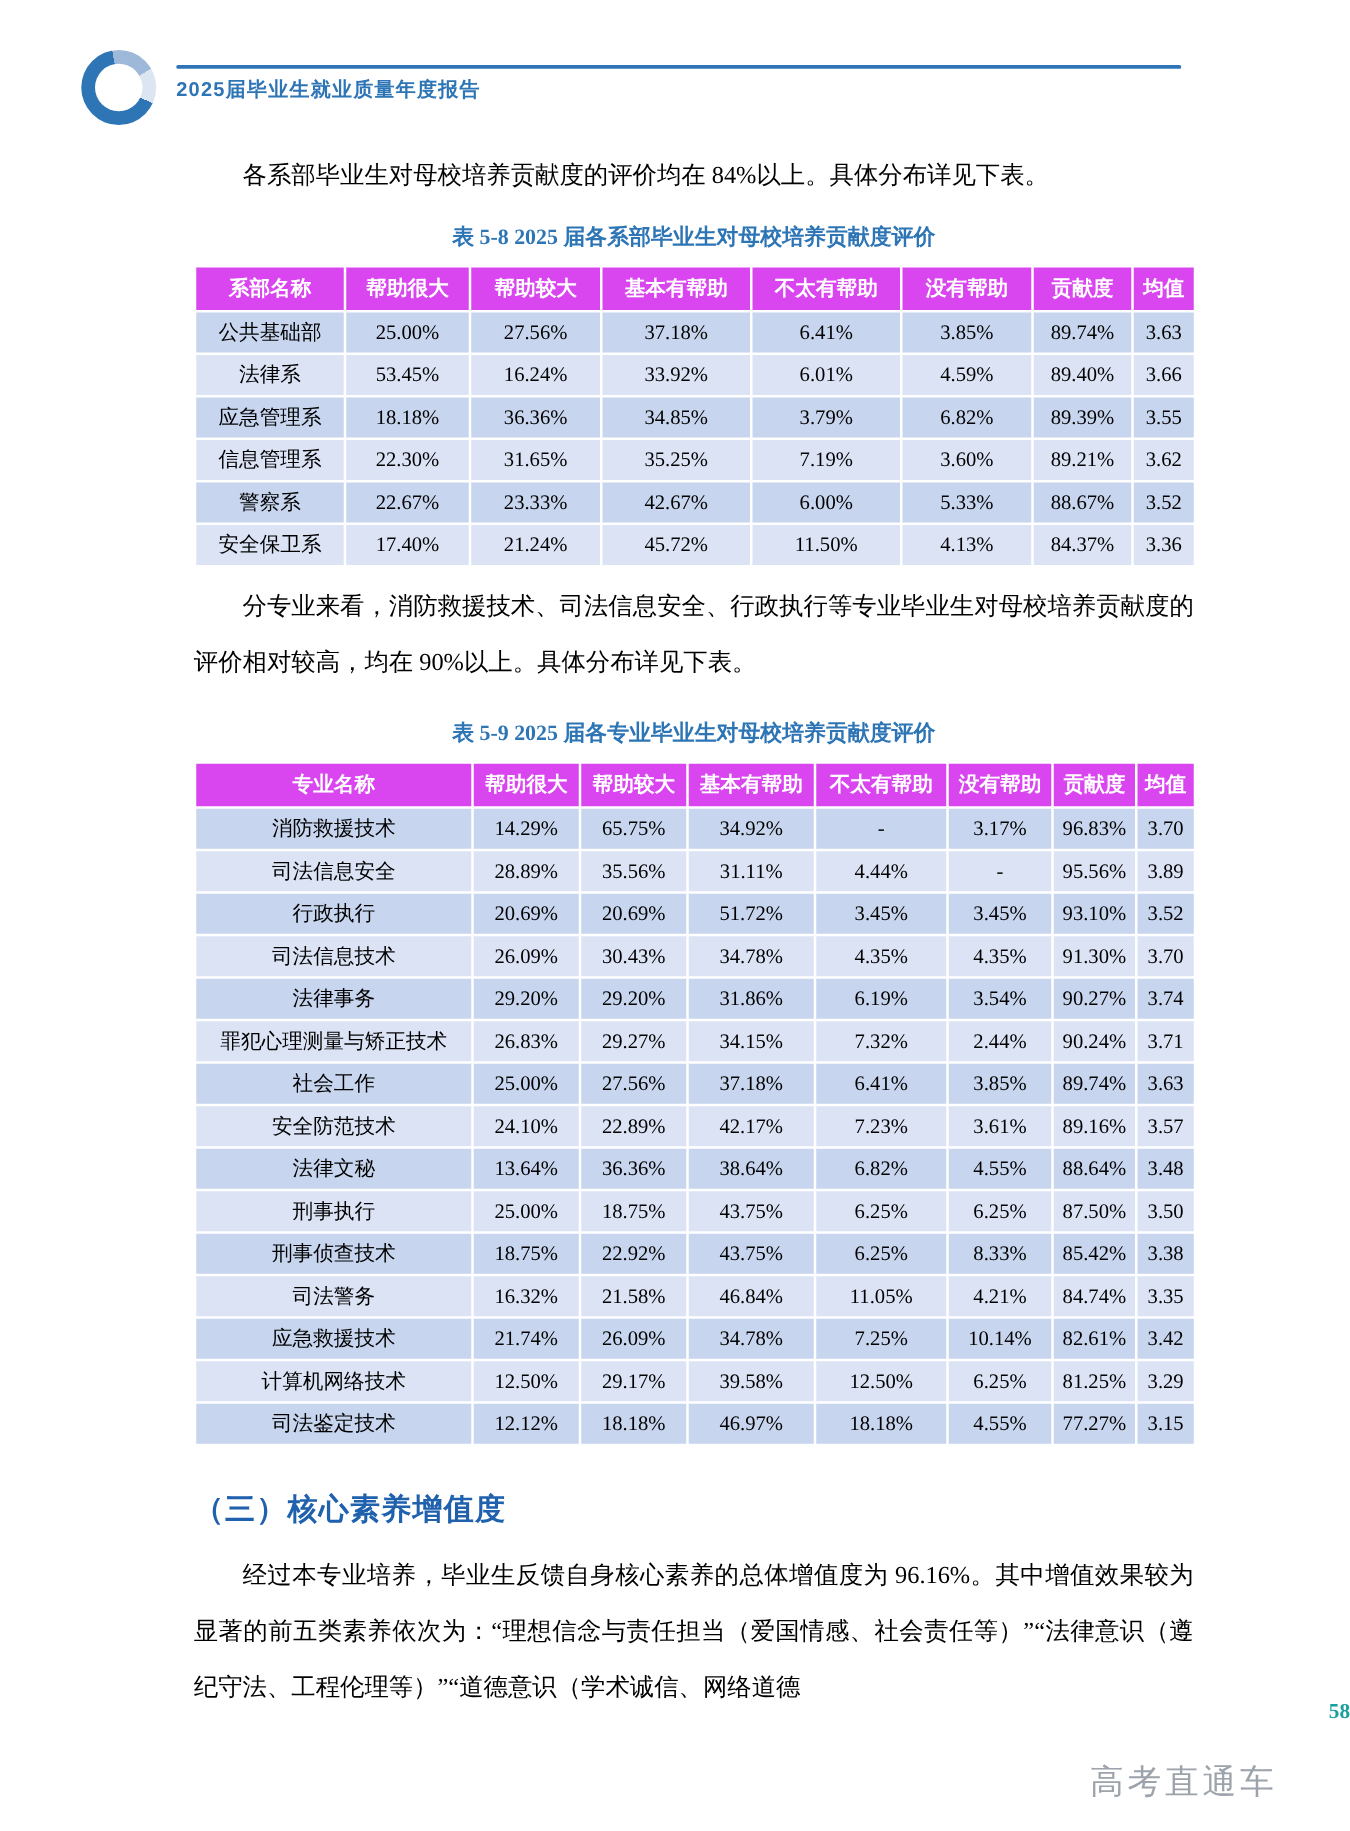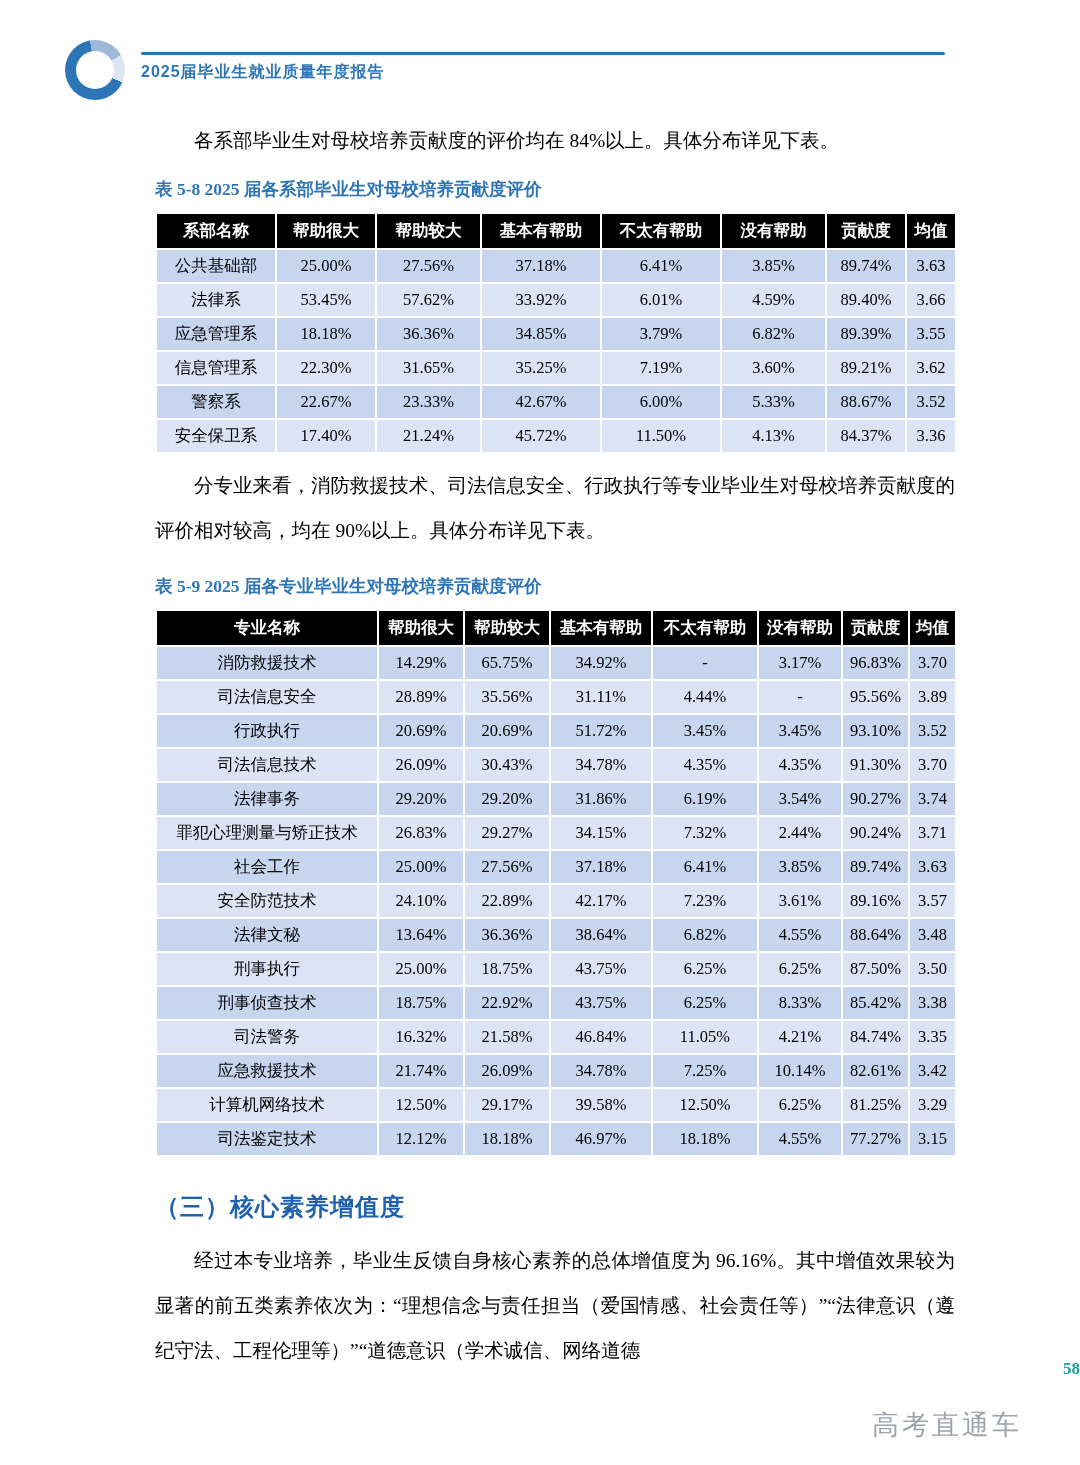--- a/index.html
+++ b/index.html
@@ -44,35 +44,35 @@
     font-size:19.5px;
     line-height:2.3;
     text-align:justify;
     text-indent:2em;
     margin:0;
   }
   .p1 { margin-top:24px; line-height:1.7; }
   .p2 { margin-top:10px; }
   .p3 { margin-top:6px; }
   .table-caption {
-    text-align:left;
+    text-align:center;
     color:#2e75b6;
     font-weight:bold;
     font-size:17.5px;
     margin:20px 0 11px 0;
   }
   
   table.data-table {
     width:800px;
     border-collapse:collapse;
     table-layout:fixed;
     font-size:16.5px;
   }
   table.data-table th {
-    background:#000000;
+    background:#d946ef;
     color:#ffffff;
     font-weight:bold;
     padding:6px 2px;
     border:2px solid #ffffff;
     text-align:center;
   }
   table.data-table td {
     padding:5px 2px;
     text-align:center;
     border:2px solid #ffffff;
@@ -158,21 +158,21 @@
             <td>27.56%</td>
             <td>37.18%</td>
             <td>6.41%</td>
             <td>3.85%</td>
             <td>89.74%</td>
             <td>3.63</td>
           </tr>
           <tr>
             <td>法律系</td>
             <td>53.45%</td>
-            <td>57.62%</td>
+            <td>16.24%</td>
             <td>33.92%</td>
             <td>6.01%</td>
             <td>4.59%</td>
             <td>89.40%</td>
             <td>3.66</td>
           </tr>
           <tr>
             <td>应急管理系</td>
             <td>18.18%</td>
             <td>36.36%</td>

